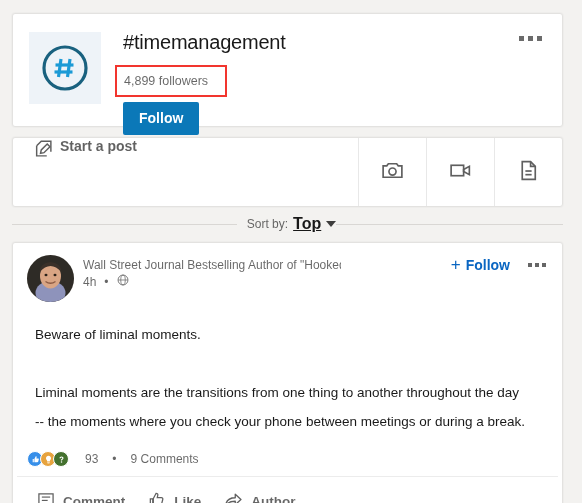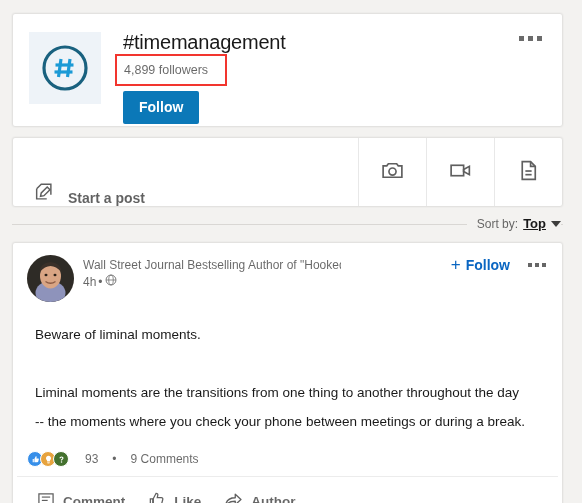--- a/index.html
+++ b/index.html
@@ -64,21 +64,21 @@
     font-size: 20px;
     line-height: 25px;
     font-weight: 400;
     color: rgba(0,0,0,.9);
     letter-spacing: -0.2px;
   }
 
   .followers-wrap {
     position: relative;
     display: inline-block;
-    margin-top: 5px;
+    margin-top: 16px;
   }
 
   .followers-text {
     font-size: 12.5px;
     line-height: 16px;
     color: rgba(0,0,0,.6);
     padding: 2px 1px;
   }
 
   
@@ -130,23 +130,23 @@
   .startpost-card {
     margin-top: 10px;
     display: flex;
     align-items: stretch;
     height: 70px;
   }
 
   .startpost-main {
     flex: 1;
     display: flex;
-    align-items: flex-end;
+    align-items: flex-start;
     padding-left: 20px;
-    gap: 13px;
+    gap: 5px;
     cursor: pointer;
   }
 
   .startpost-label {
     font-size: 14px;
     font-weight: 600;
     color: rgba(0,0,0,.62);
   }
 
   .startpost-cell {
@@ -155,21 +155,21 @@
     display: flex;
     align-items: center;
     justify-content: center;
     cursor: pointer;
   }
 
   
   .sort-row {
     display: flex;
     align-items: center;
-    justify-content: flex-end;
+    justify-content: center;
     height: 33px;
     padding-right: 2px;
     position: relative;
   }
 
   .sort-line {
     position: absolute;
     left: 0;
     right: 0;
     top: 50%;
@@ -185,21 +185,21 @@
     align-items: center;
     gap: 5px;
     cursor: pointer;
   }
 
   .sort-by-label {
     font-size: 12px;
     color: rgba(0,0,0,.6);
   }
   .sort-value {
-    font-size: 13px;
+    font-size: 16px;
     font-weight: 600;
     color: rgba(0,0,0,.9);
     text-decoration: underline;
   }
   .caret {
     width: 0; height: 0;
     border-left: 5px solid transparent;
     border-right: 5px solid transparent;
     border-top: 6px solid rgba(0,0,0,.75);
   }
@@ -246,21 +246,21 @@
     max-width: 258px;
     margin-top: 1px;
   }
 
   .post-meta {
     font-size: 12px;
     line-height: 16px;
     color: rgba(0,0,0,.6);
     display: flex;
     align-items: flex-end;
-    gap: 2px;
+    gap: 8px;
     margin-top: 1px;
   }
 
   .post-actions-right {
     position: absolute;
     top: 14px;
     right: 14px;
     display: flex;
     align-items: center;
     gap: 16px;

